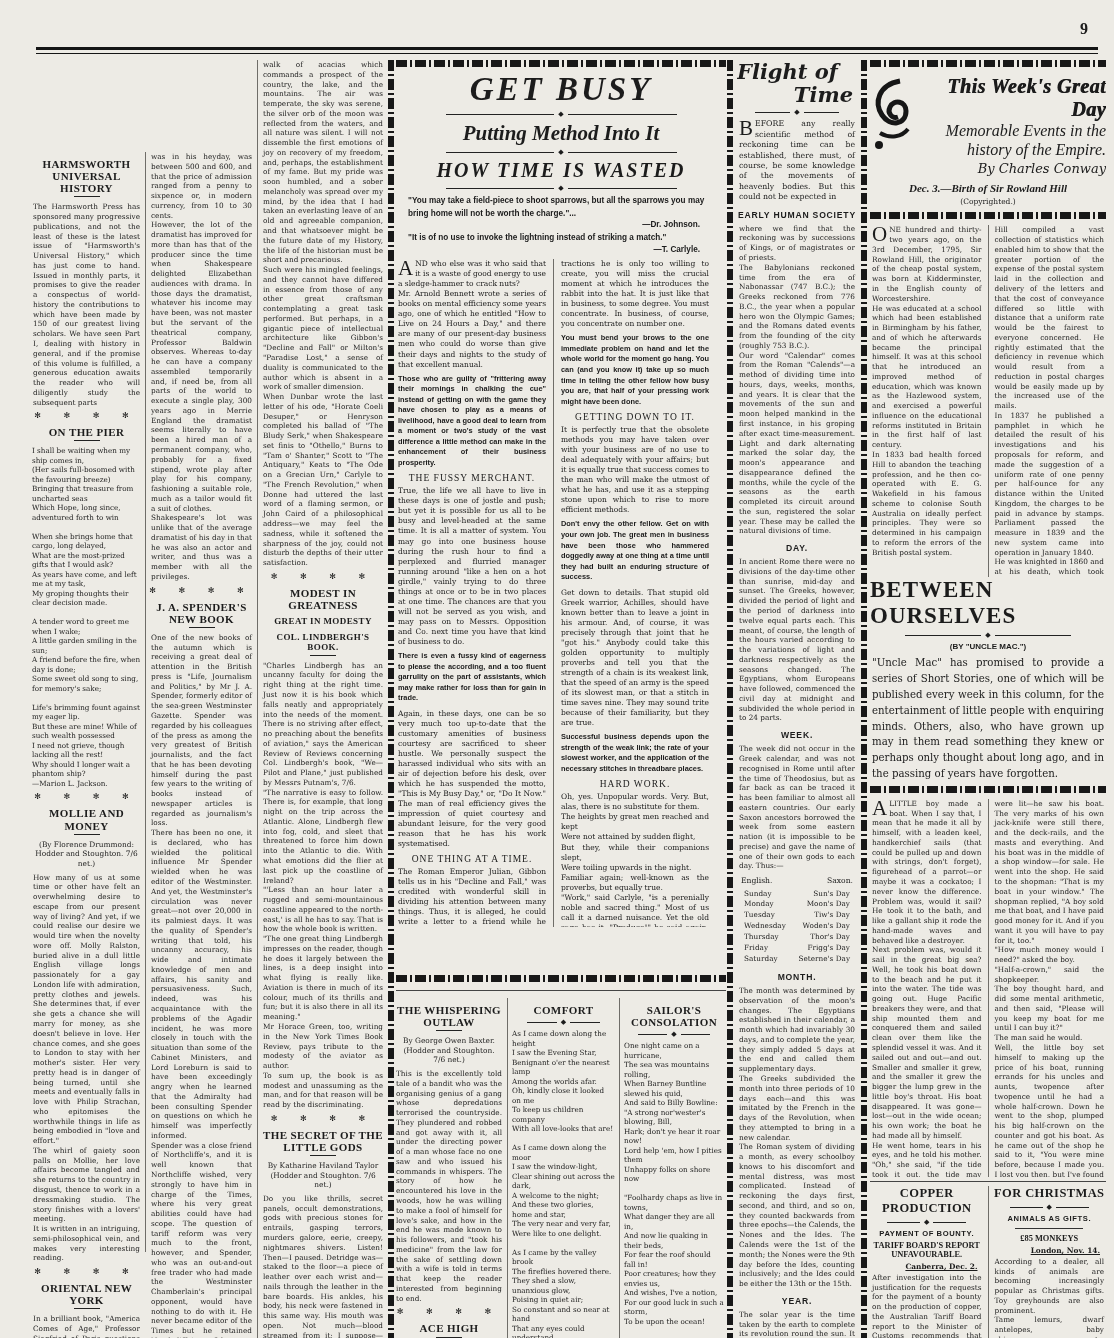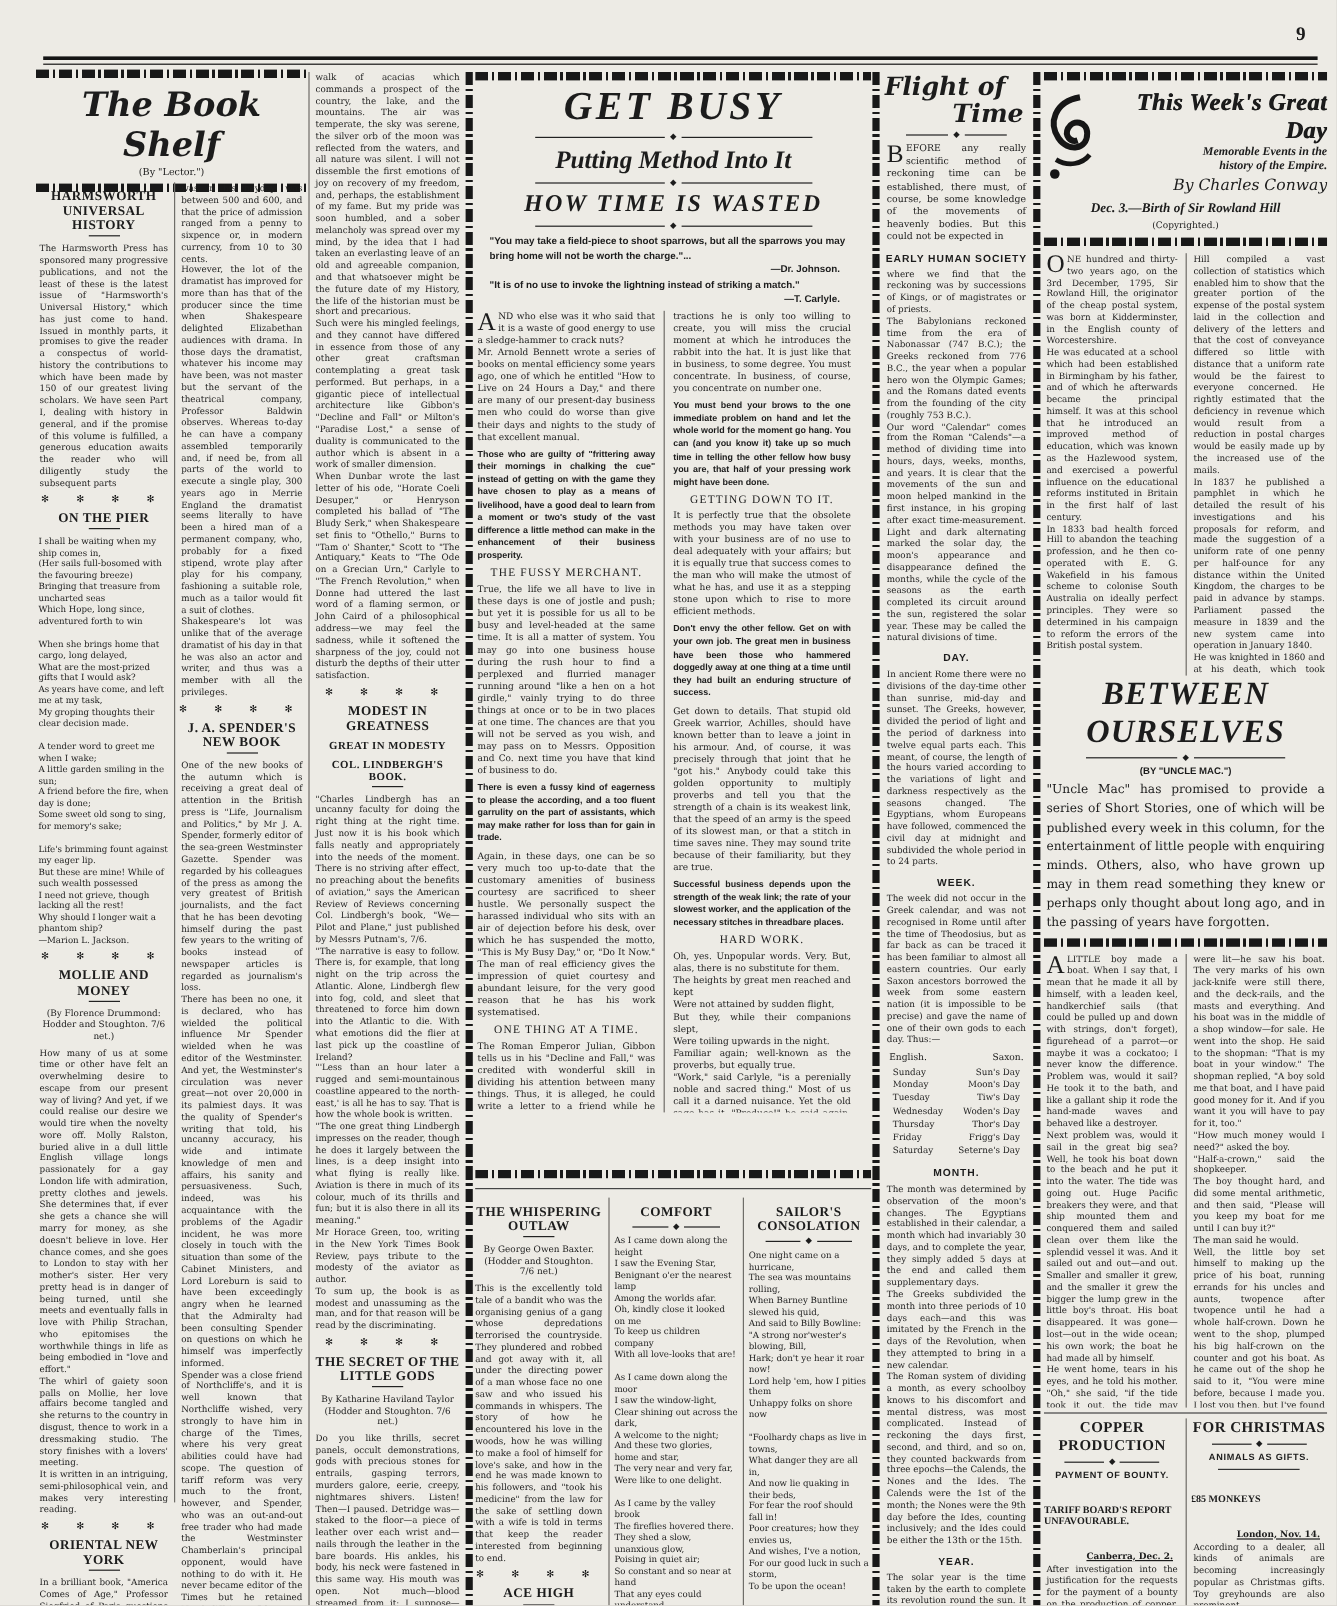--- a/index.html
+++ b/index.html
@@ -54,53 +54,47 @@
   .ft-title .l2{display:block;text-align:right;padding-right:4px;}
   .ft-h{font-family:"Liberation Sans",sans-serif;font-weight:bold;font-size:8.6px;text-align:center;
         letter-spacing:.8px;margin:7px 0 4px;}
   .day-row{display:flex;justify-content:space-between;font-size:7.3px;line-height:1.5;padding:0 7px;}
   .day-head{font-size:7.6px;padding:0 4px;margin-bottom:2px;}
   
   .logo-wrap{display:flex;align-items:flex-start;}
   .logo-txt{flex:1;text-align:right;}
   .logo1{font-family:"Liberation Serif",serif;font-weight:bold;font-style:italic;font-size:20px;
          letter-spacing:.5px;text-shadow:.6px 0 #111;}
-  .logo2{font-family:"Liberation Serif",serif;font-weight:bold;font-style:italic;font-size:10px;line-height:1.2;}
+  .logo2{font-family:"Liberation Serif",serif;font-weight:normal;font-style:italic;font-size:16px;line-height:1.2;}
   .logo4{font-family:"DejaVu Serif",serif;font-style:italic;font-size:13px;margin-top:2px;}
   .gd-head{font-family:"Liberation Serif",serif;font-weight:bold;font-style:italic;font-size:11px;text-align:center;}
   .gd-copy{font-size:7.5px;text-align:center;margin-top:3px;}
   .two-col{display:flex;}
   .two-col .c{flex:1;overflow:hidden;}
   .two-col .sep{width:1px;background:#6f6d68;margin:0 4px;}
-  .bo-title{font-family:"Liberation Serif",serif;font-weight:bold;font-style:italic;font-size:27px;
-            text-align:center;letter-spacing:1px;}
+  .bo-title{font-family:"Liberation Serif",serif;font-weight:bold;font-size:23px;
+            letter-spacing:1px;}
   .bo-byline{font-family:"Liberation Sans",sans-serif;font-weight:bold;font-size:8px;text-align:center;margin:2px 0;}
   .bo-intro{font-family:"DejaVu Serif",serif;font-size:10.2px;line-height:1.55;text-align:justify;
             white-space:pre-line;margin:4px 2px;}
   .news-h{font-family:"Liberation Serif",serif;font-weight:bold;font-size:12.5px;text-align:center;letter-spacing:.4px;}
   .news-sub{font-family:"Liberation Sans",sans-serif;font-weight:bold;font-size:7.6px;text-align:center;
             letter-spacing:.6px;margin:3px 0;}
-  .news-sub2{font-family:"Liberation Serif",serif;font-weight:bold;font-size:8.4px;margin:20px 0;}
+  .news-sub2{font-family:"Liberation Serif",serif;font-weight:bold;font-size:8.4px;text-align:center;margin:3px 0;}
   .dateline{font-size:7.4px;text-align:right;font-weight:bold;margin:2px 6px;text-decoration:underline;}
   .mini-hr{width:60%;border-top:1px solid #333;margin:5px auto;}
 </style>
 </head>
 <body>
 
 <div class="page">
 
   <div class="abs pagenum">9</div>
   <div class="abs head-rule"></div>
 
-  <div class="abs" style="left:30px;top:58px;width:226px;">
-    <div class="orn-h"></div>
-    <div class="bs-title">The Book Shelf</div>
-    <div class="bs-byline">(By "Lector.")</div>
-    <div class="orn-h"></div>
-  </div>
 
   <div class="abs col" style="left:31px;top:152px;width:111px;height:1186px;">
     <div class="art-h">HARMSWORTH UNIVERSAL HISTORY</div>
     <div class="underln"></div>
     <div class="bd">The Harmsworth Press has sponsored many progressive publications, and not the least of these is the latest issue of "Harmsworth's Universal History," which has just come to hand. Issued in monthly parts, it promises to give the reader a conspectus of world-history the contributions to which have been made by 150 of our greatest living scholars. We have seen Part I, dealing with history in general, and if the promise of this volume is fulfilled, a generous education awaits the reader who will diligently study the subsequent parts</div>
     <div class="stars">✻ ✻ ✻ ✻</div>
     <div class="art-h">ON THE PIER</div>
     <div class="underln"></div>
     <div class="pm">I shall be waiting when my ship comes in,
 (Her sails full-bosomed with the favouring breeze)

